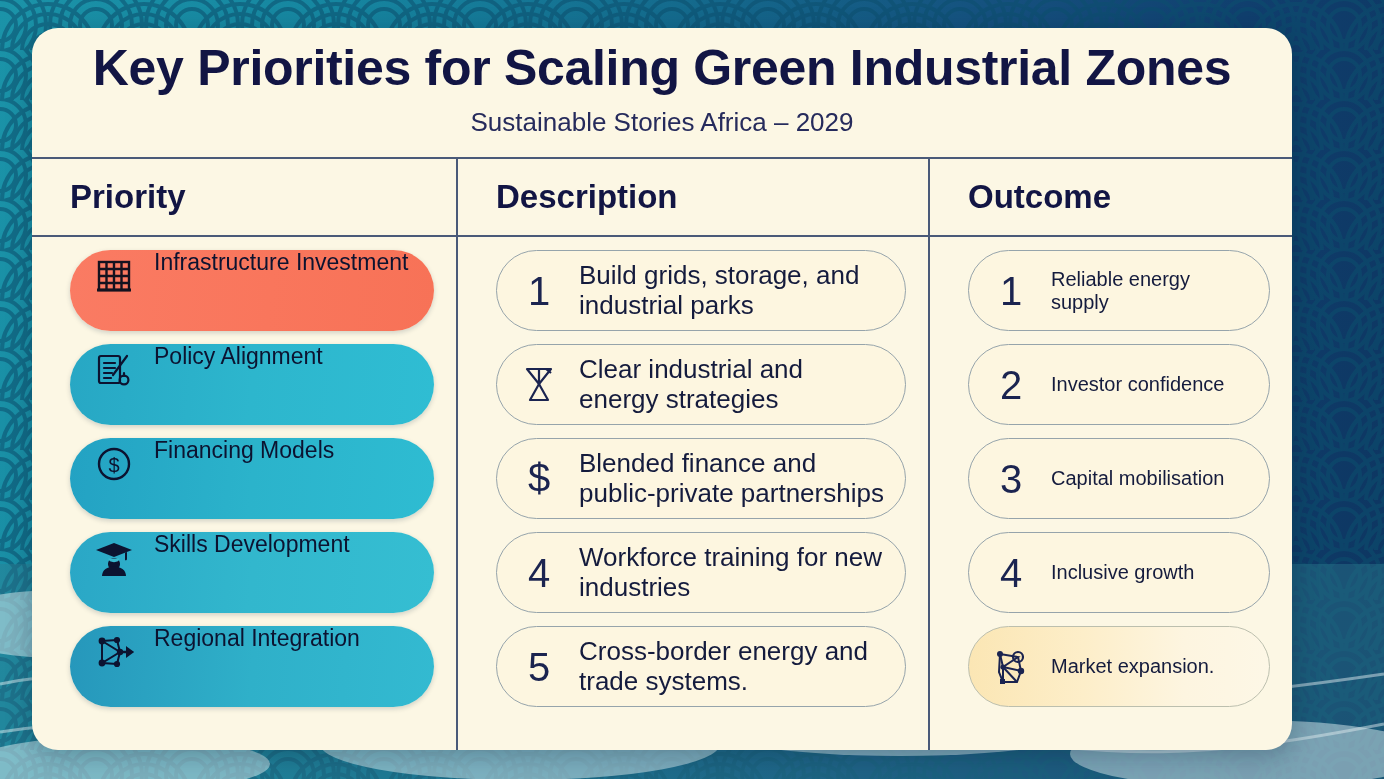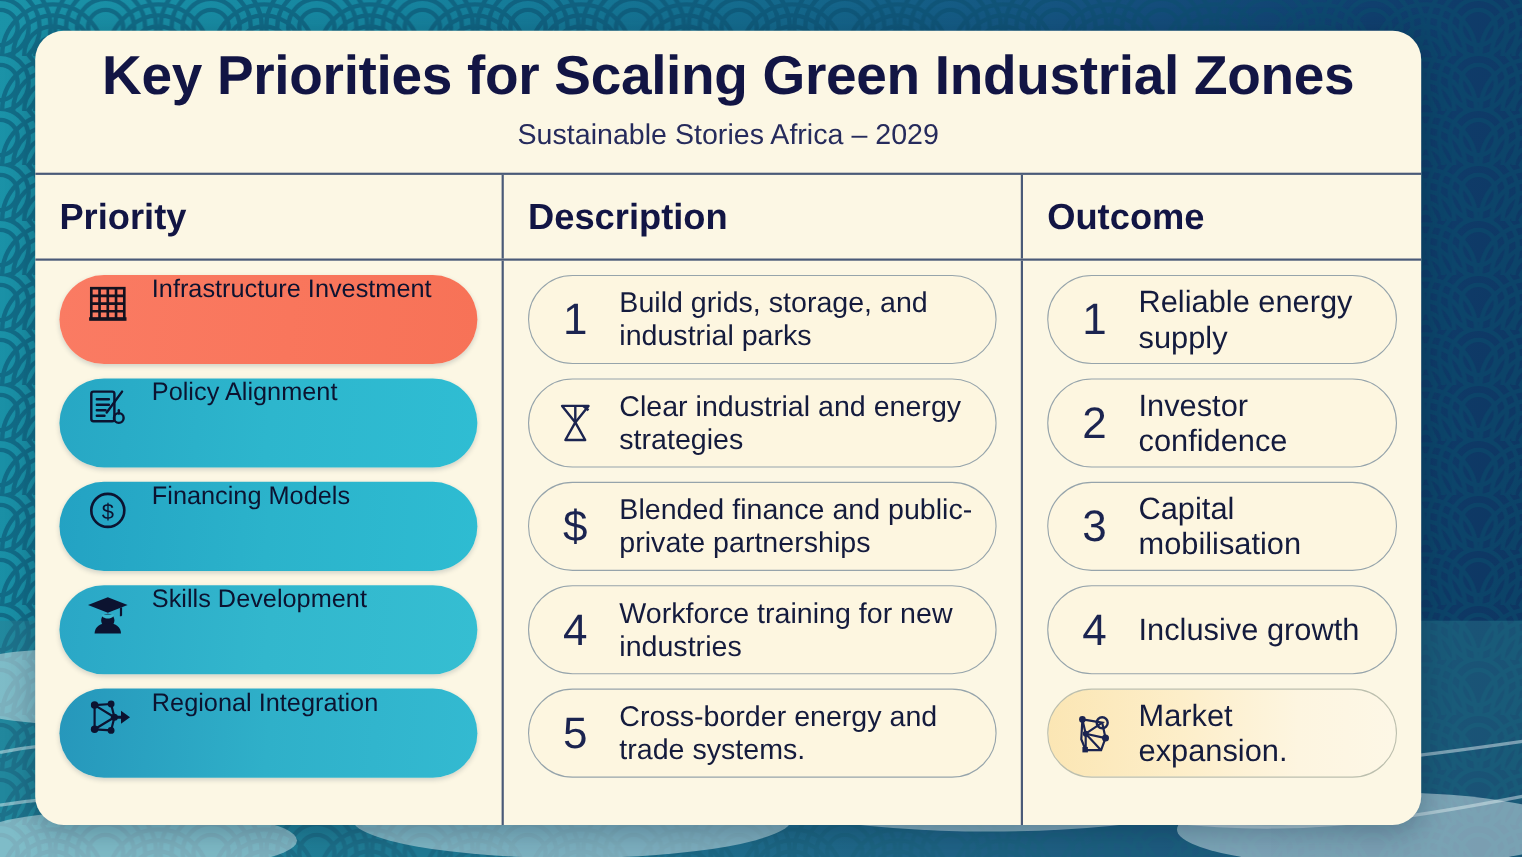--- a/index.html
+++ b/index.html
@@ -38,21 +38,21 @@
   }
   .subtitle{
     position:absolute;left:0;right:0;top:79px;text-align:center;
     font-size:26px;color:#262b5c;
   }
   .rule{height:2px;background:#4a5a78;flex:0 0 2px;}
 
   .head-row{display:flex;height:76px;flex:0 0 76px;}
   .body-row{display:flex;flex:1 1 auto;min-height:0;}
 
-  .col{position:relative;box-sizing:border-box;}
+  .col{position:relative;box-sizing:border-box;padding-left:16px;}
   .col-1{flex:0 0 424px;}
   .col-2{flex:0 0 470px;}
   .col-3{flex:1 1 auto;}
   .vdiv{flex:0 0 2px;background:#4a5a78;}
 
   .col-title{
     font-size:33px;font-weight:bold;color:#121544;
     padding-left:22px;line-height:76px;
   }
 
@@ -90,21 +90,21 @@
     border-color:#bcbfae;
   }
   .opill .num{
     flex:0 0 52px;text-align:center;
     font-size:40px;color:#1b2450;font-weight:300;line-height:1;
   }
   .opill .gl{flex:0 0 52px;display:flex;align-items:center;justify-content:center;}
   .opill .tx{
     margin-left:14px;font-size:26px;color:#141b3d;line-height:1.14;
   }
-  .col-3 .opill .tx{font-size:28px;}
+  .col-3 .opill .tx{font-size:20px;}
 </style>
 </head>
 <body>
 
 <div id="stage">
 
   <div class="bg-base"></div>
 
   <svg class="bg-arcs" viewBox="0 0 1384 779" preserveAspectRatio="none">
     <defs>

